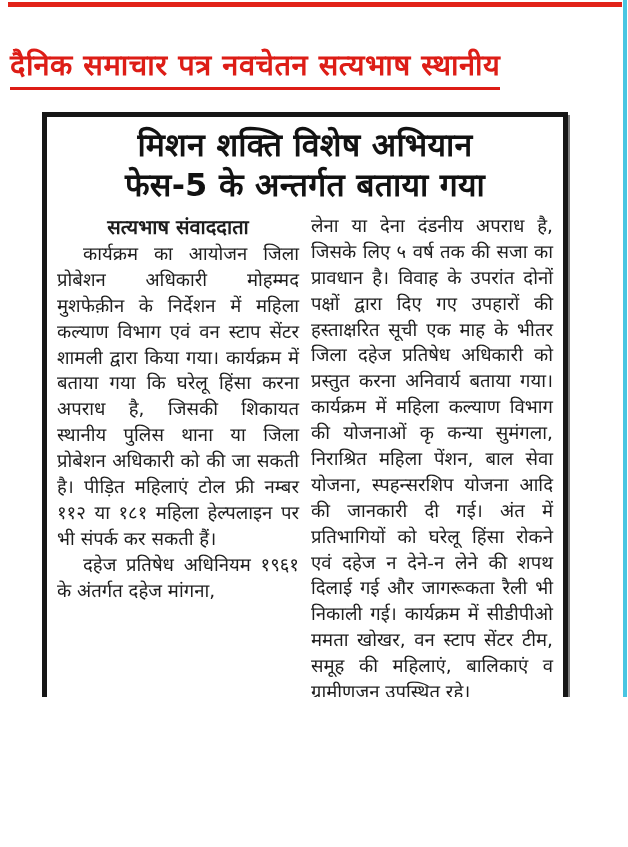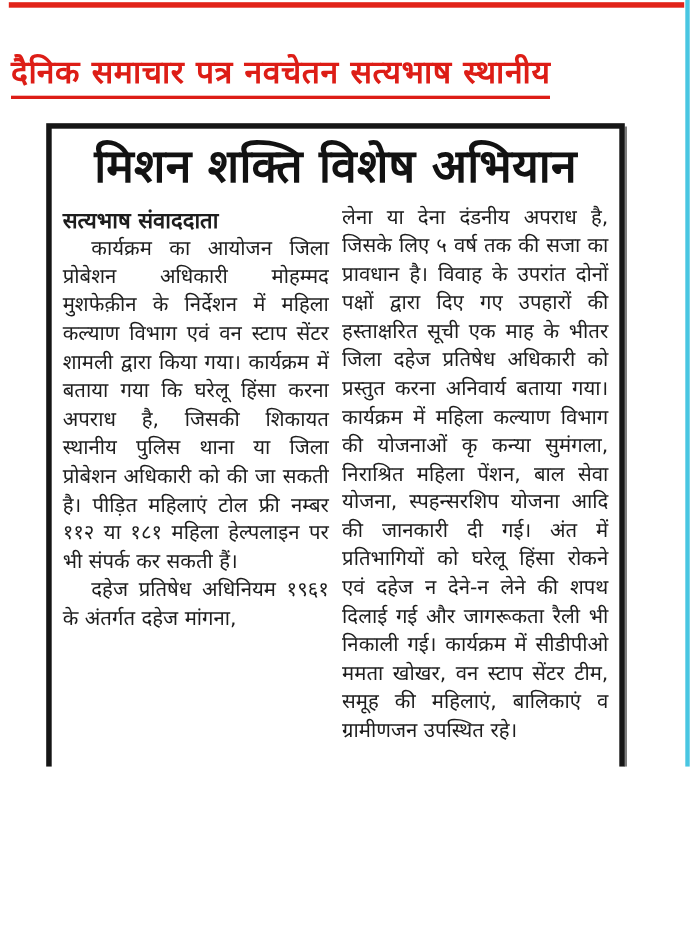--- a/index.html
+++ b/index.html
@@ -42,40 +42,40 @@
     border: 5px solid #161616;
     background: #ffffff;
     padding: 6px 10px 8px 10px;
     overflow: hidden;
     box-shadow: 2px 3px 0 rgba(20,20,20,0.55);
   }
   .headline {
     text-align: center;
     font-weight: 700;
     color: #121212;
-    font-size: 42px;
+    font-size: 32px;
     line-height: 1.25;
     letter-spacing: 0.2px;
     margin: 2px 0 8px 0;
   }
   .article-body {
     display: flex;
     gap: 12px;
   }
   .column {
     flex: 1 1 0;
     text-align: justify;
     font-size: 18.5px;
     line-height: 1.4;
     color: #1d1d1d;
   }
   .byline {
     font-weight: 700;
     font-size: 20px;
-    text-align: left;
+    text-align: center;
     margin: 0 10px 0 0;
   }
   .column p { margin: 0; }
   .para-indent { text-indent: 26px; }
   .dateline { font-weight: 700; }
   .bottom-rule {
     position: absolute;
     left: 15px; top: 755px;
     width: 551px; height: 4px;
     background: #e22319;
@@ -88,20 +88,21 @@
 
   <div class="top-rule"></div>
   <div class="page-edge-rule"></div>
 
   <div class="masthead">दैनिक समाचार पत्र नवचेतन सत्यभाष स्थानीय</div>
 
   <div class="article-box">
 
     <div class="headline">
       <div>मिशन शक्ति विशेष अभियान</div>
+      <div>फेस-5 के अन्तर्गत बताया गया</div>
     </div>
 
     <div class="article-body">
 
       <div class="column">
         <p class="byline">सत्यभाष संवाददाता</p>
         <p class="para-indent">कार्यक्रम का आयोजन जिला प्रोबेशन अधिकारी मोहम्मद मुशफेक़ीन के निर्देशन में महिला कल्याण विभाग एवं वन स्टाप सेंटर शामली द्वारा किया गया। कार्यक्रम में बताया गया कि घरेलू हिंसा करना अपराध है, जिसकी शिकायत स्थानीय पुलिस थाना या जिला प्रोबेशन अधिकारी को की जा सकती है। पीड़ित महिलाएं टोल फ्री नम्बर ११२ या १८१ महिला हेल्पलाइन पर भी संपर्क कर सकती हैं।</p>
         <p class="para-indent">दहेज प्रतिषेध अधिनियम १९६१ के अंतर्गत दहेज मांगना,</p>
       </div>
 

